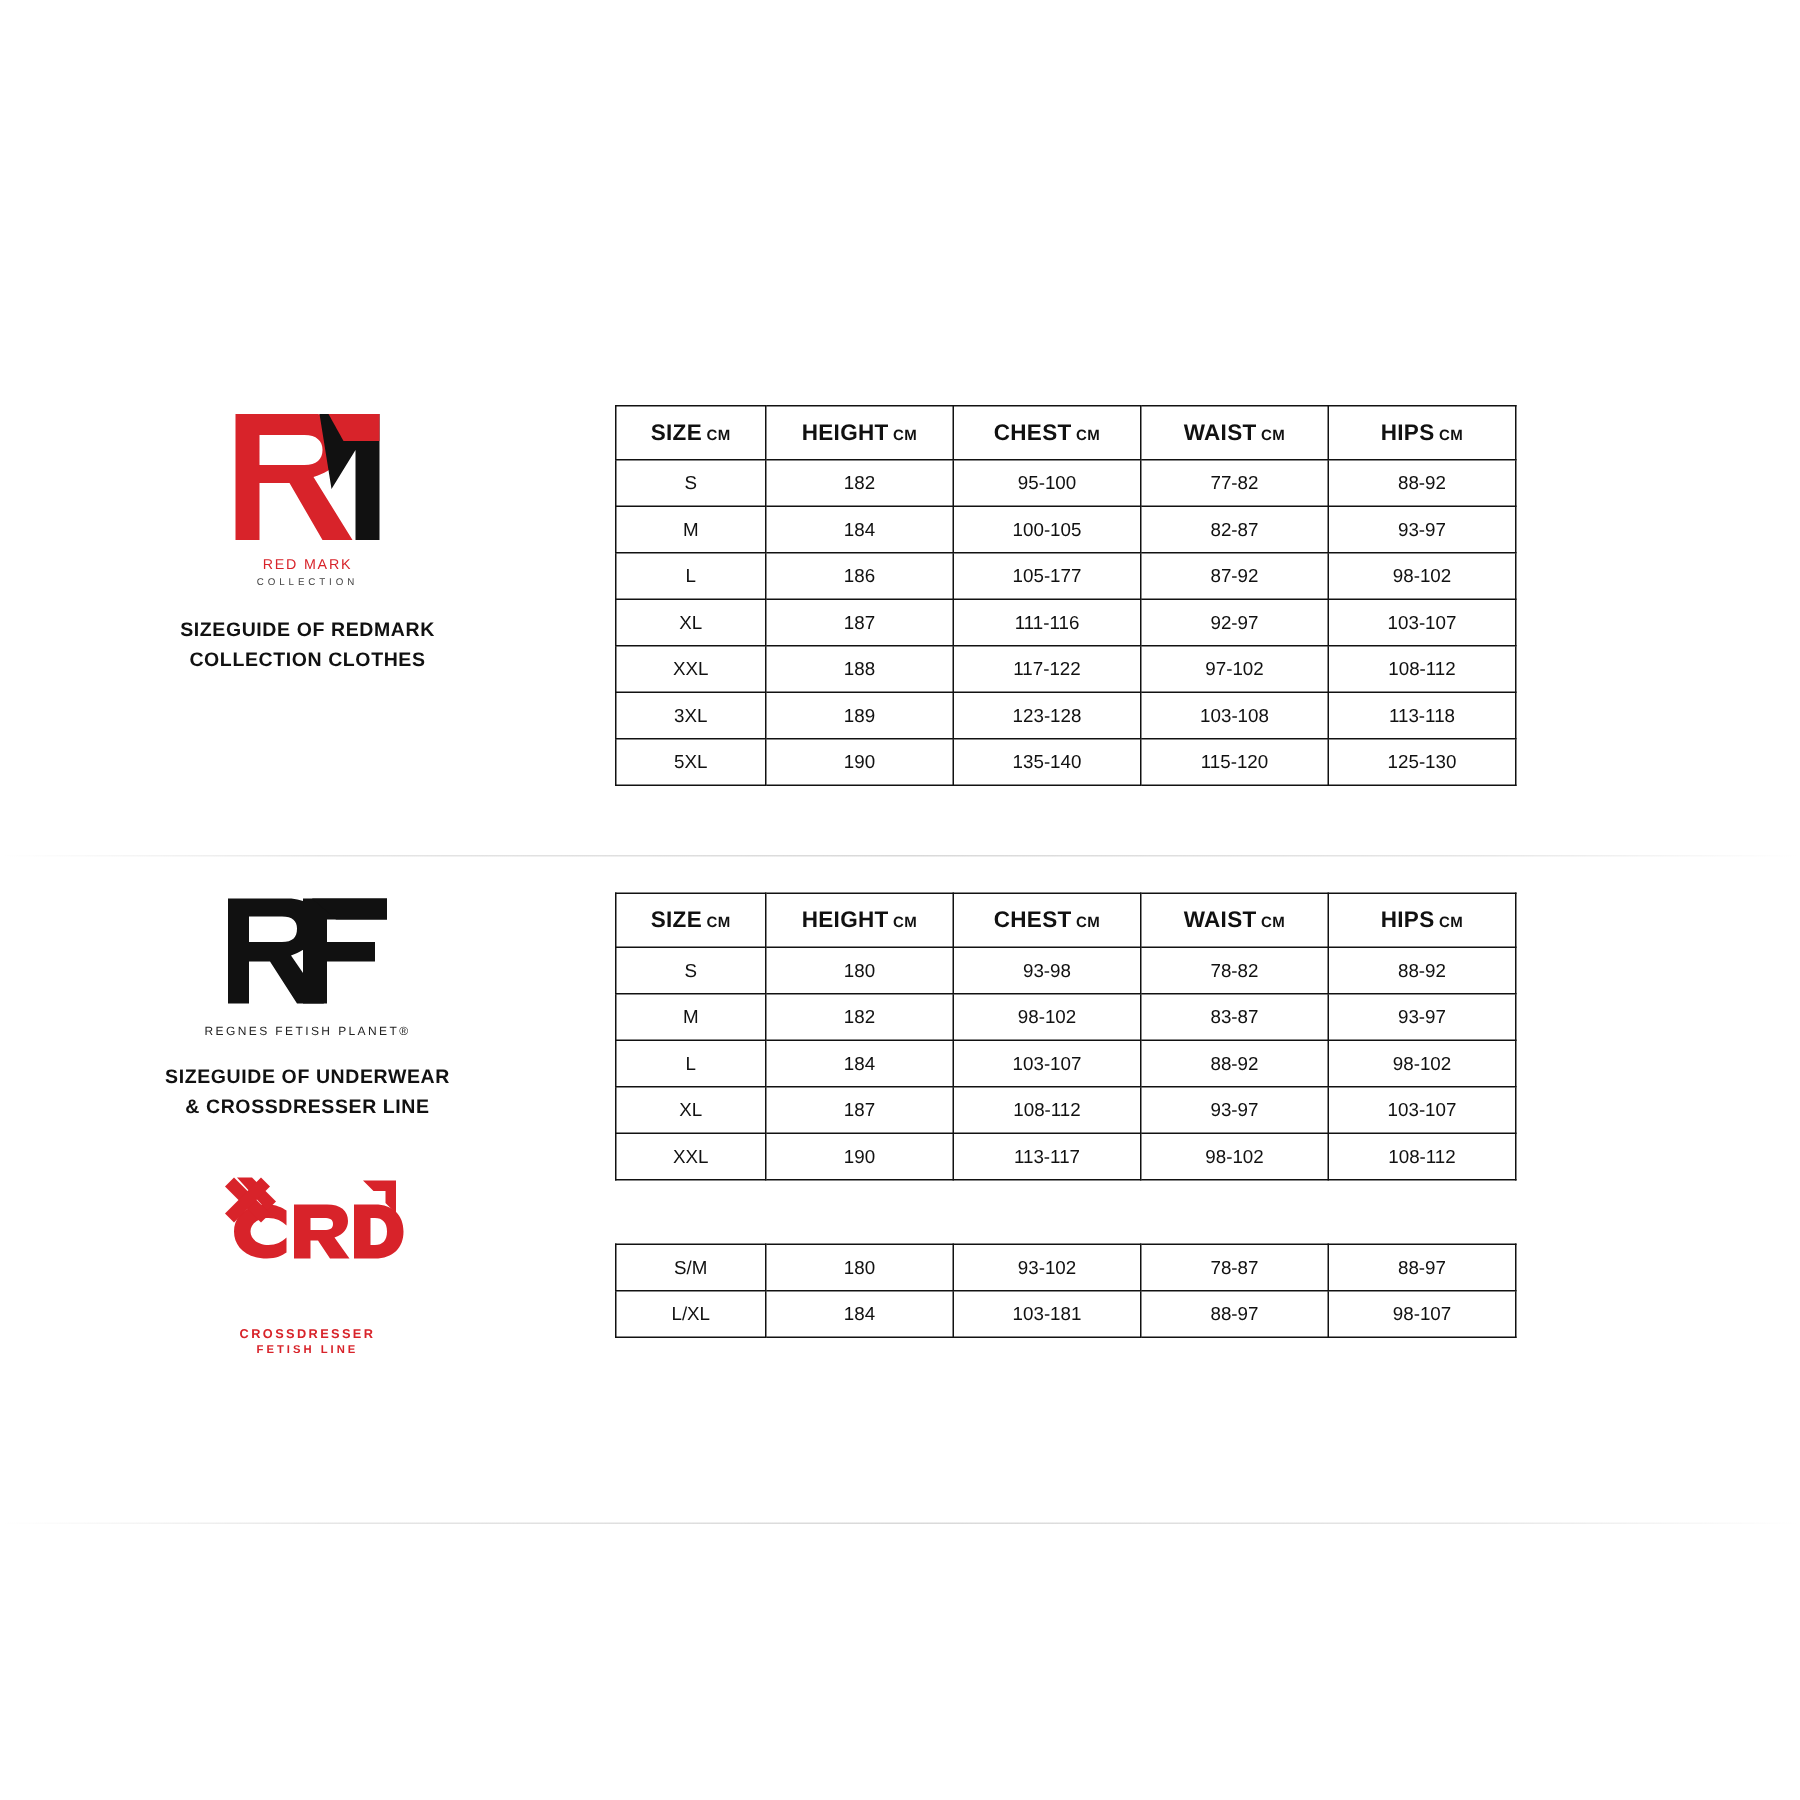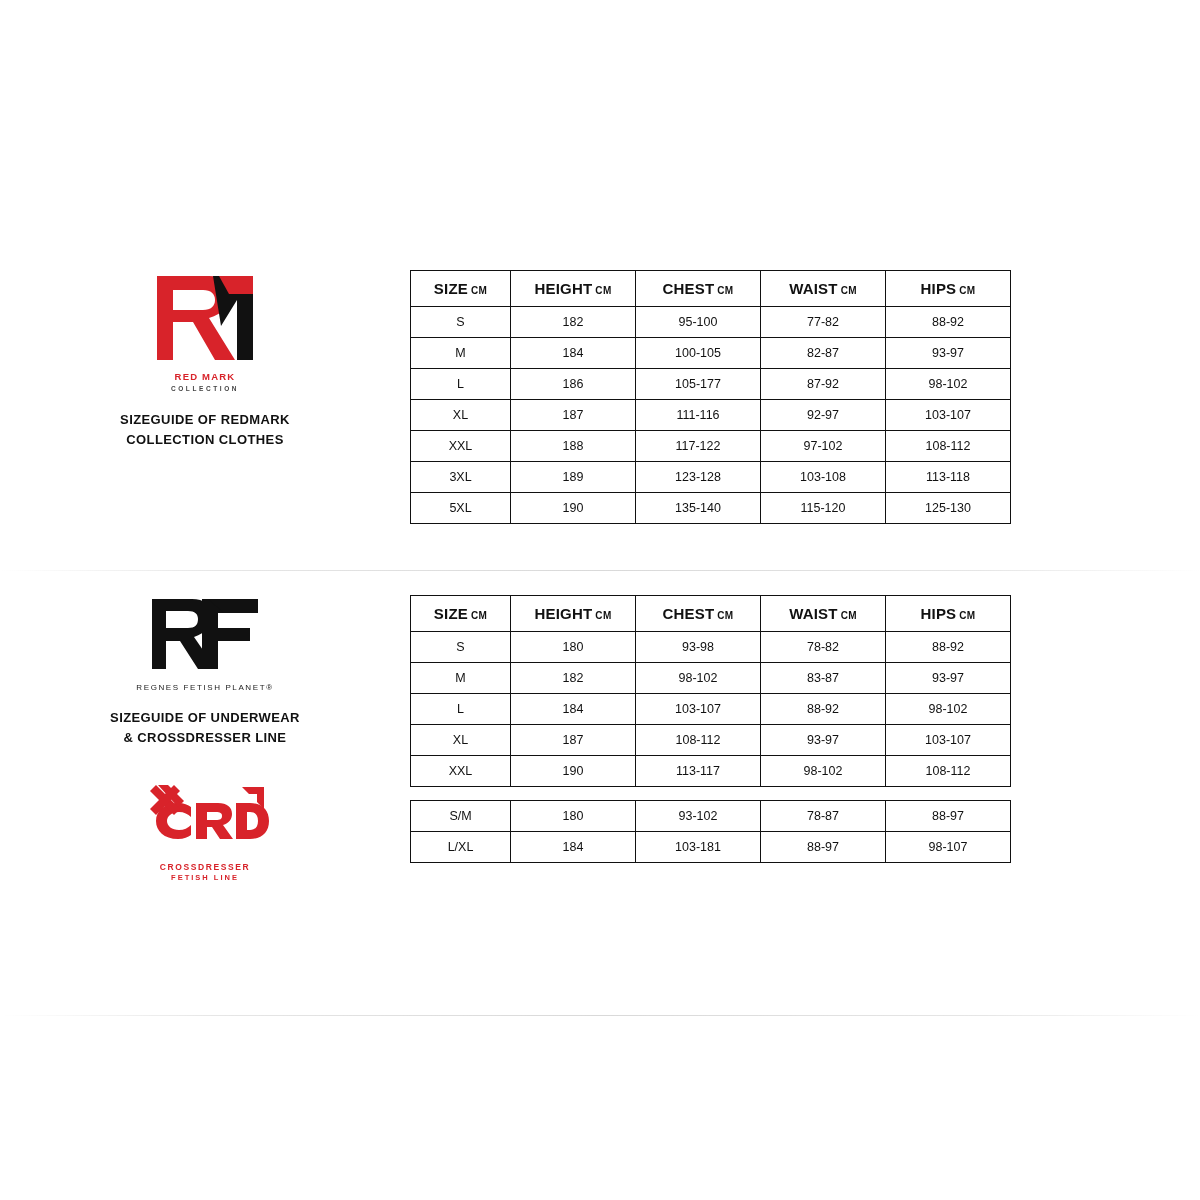--- a/index.html
+++ b/index.html
@@ -70,21 +70,21 @@
     display: inline-block;
     text-align: right;
   }
   col.c-size   { width: 100px; }
   col.c-height { width: 125px; }
   col.c-chest  { width: 125px; }
   col.c-waist  { width: 125px; }
   col.c-hips   { width: 125px; }
 
   
-  #table-crossdresser { margin-top: 13px; padding-left: 24px; }
+  #table-crossdresser { margin-top: 42px; padding-left: 24px; }
 
   
   .brand-caption {
     margin-top: 16px;
     text-align: center;
     font-size: 13px;
     font-weight: bold;
     letter-spacing: .4px;
     line-height: 1.5;
     color: #111111;
@@ -92,21 +92,21 @@
 
   
   .rm-logo {
     width: 116px;
     height: 96px;
     position: relative;
   }
   .rm-wordmark {
     text-align: center;
     font-size: 9.5px;
-    font-weight: bold;
+    font-weight: normal;
     color: #d8232a;
     letter-spacing: 1.2px;
     margin-top: 4px;
     line-height: 1.5;
   }
   .rm-wordmark .sub {
     display: block;
     font-size: 6.5px;
     letter-spacing: 2.6px;
     color: #444;
@@ -116,21 +116,21 @@
   .rfp-logo { width: 118px; height: 78px; }
   .rfp-wordmark {
     margin-top: 10px;
     text-align: center;
     font-size: 8px;
     letter-spacing: 1.6px;
     color: #222;
   }
 
   
-  .crd-block { margin-top: 34px; display: flex; flex-direction: column; align-items: center; }
+  .crd-block { margin-top: 34px; display: flex; flex-direction: column; align-items: center; gap: 22px; }
   .crd-logo { width: 134px; height: 76px; }
   .crd-wordmark {
     margin-top: 4px;
     text-align: center;
     font-size: 8.5px;
     letter-spacing: 1.6px;
     color: #d8232a;
     font-weight: bold;
     line-height: 1.45;
   }

